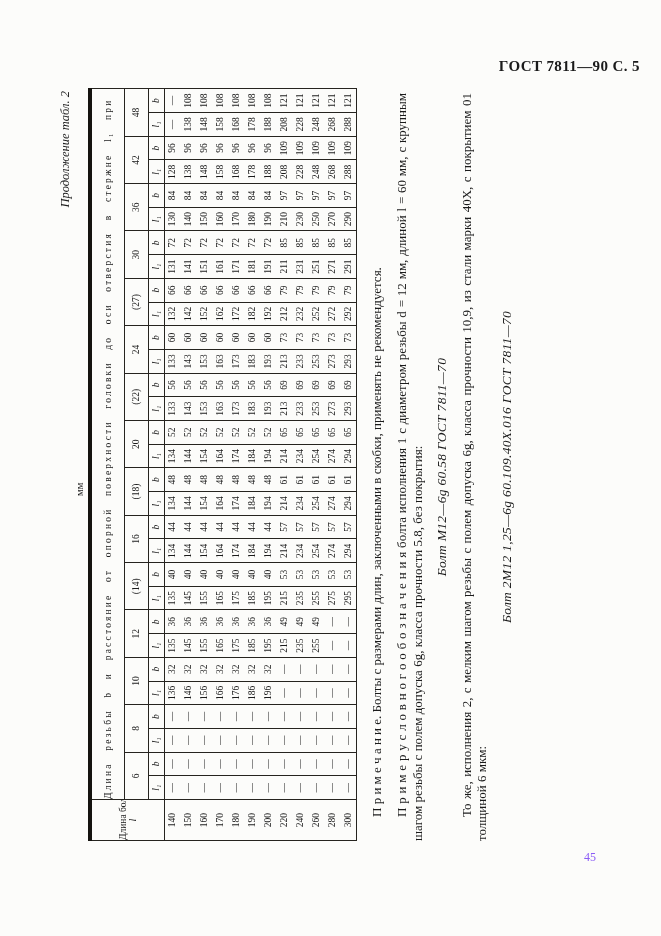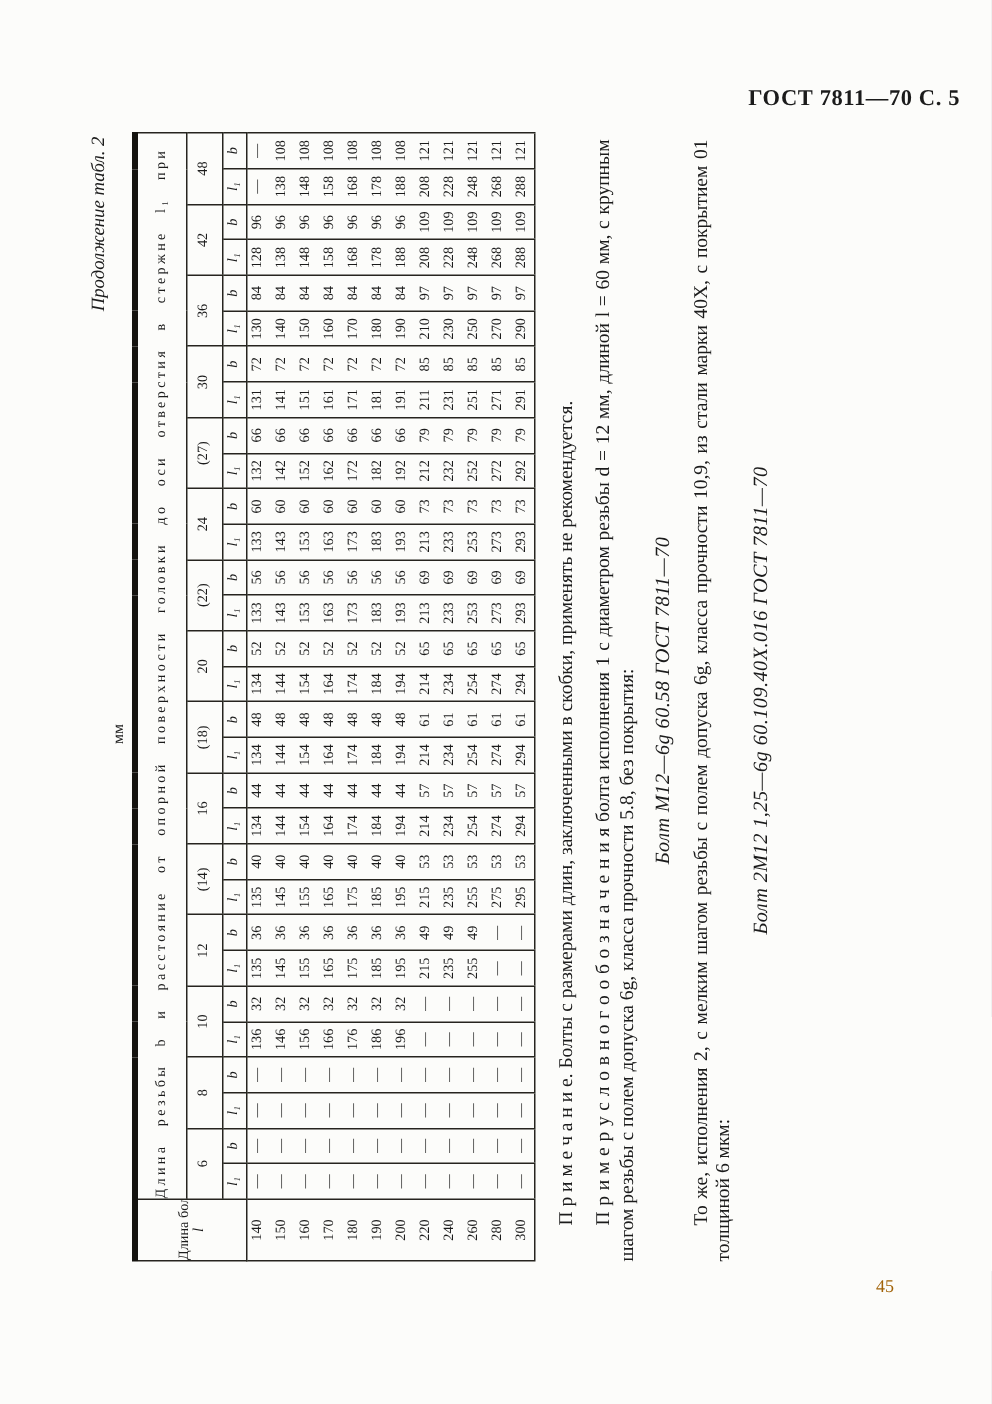--- a/index.html
+++ b/index.html
@@ -5,21 +5,21 @@
   html,body{margin:0;padding:0;background:#e8e8e8;}
   .page{
     position:relative;width:661px;height:936px;margin:0 auto;
     background:#fcfcfa;overflow:hidden;color:#1b1b1b;
     font-family:"Liberation Serif","DejaVu Serif",serif;
   }
   .gost-header{
     position:absolute;top:58px;right:21px;
     font-weight:bold;font-size:15px;letter-spacing:.4px;white-space:nowrap;
   }
-  .page-number{position:absolute;left:584px;top:850px;font-size:12px;color:#a16207;}
+  .page-number{position:absolute;left:584px;top:850px;font-size:12px;color:#8b5cf6;}
   
   .rot{
     position:absolute;left:58px;top:88px;width:753px;
     transform-origin:0 0;
     transform:rotate(-90deg) translate(-753px,0);
   }
   .caption{font-style:italic;font-size:12.5px;text-align:right;padding-right:3px;line-height:15px;}
   .units{font-size:10.5px;line-height:11px;margin:1px 0 3px 345px;}
   table.dims{
     border-collapse:collapse;table-layout:fixed;width:753px;
@@ -50,21 +50,21 @@
   .notes p.example{
     text-indent:0;text-align:center;font-style:italic;font-size:13.5px;
     margin:9px 0 9px 0;letter-spacing:.3px;
   }
 </style>
 </head>
 <body>
 
 <div class="page">
 
-  <div class="gost-header">ГОСТ 7811—70 С. 5</div>
+  <div class="gost-header">ГОСТ 7811—90 С. 5</div>
 
   <div class="rot">
     <div class="caption">Продолжение табл. 2</div>
     <div class="units">мм</div>
 
     <table class="dims" id="dims">
         <colgroup>
           <col style="width: 41px;">
           <col>
           <col>

